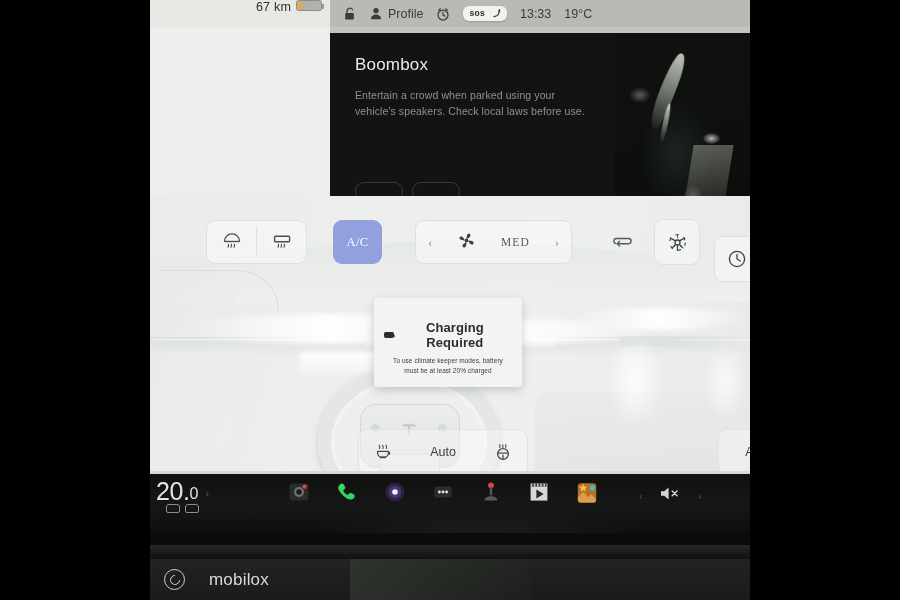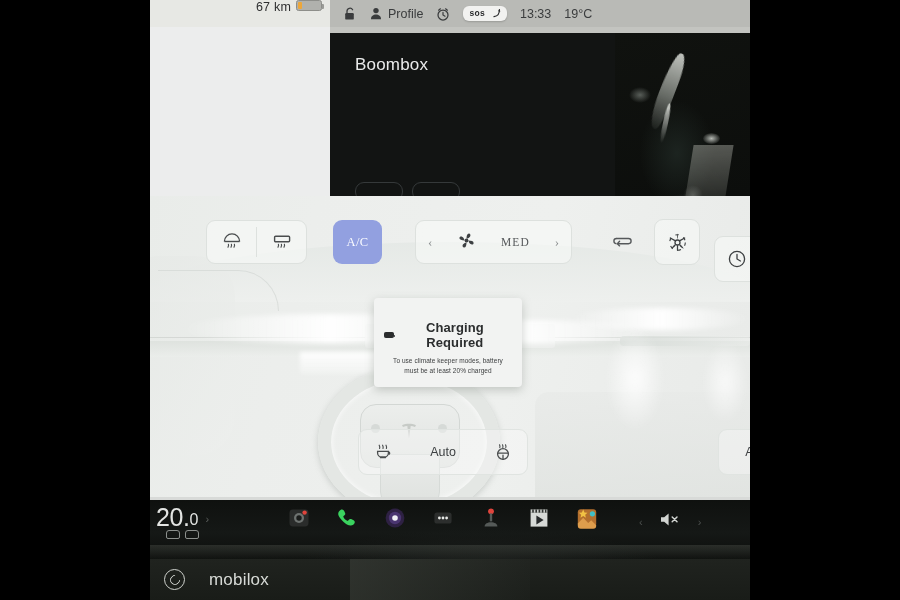--- a/index.html
+++ b/index.html
@@ -98,21 +98,21 @@
 
   
   .seatrow{position:absolute;left:0;top:233px;width:600px;height:48px;}
   .autogrp{position:absolute;left:208px;top:0;display:flex;align-items:center;background:rgba(250,251,250,.4);border:1px solid #e0e4e1;border-radius:9px;height:44px;}
   .autogrp .sbtn{width:48px;height:42px;display:flex;align-items:center;justify-content:center;color:#4a4d4e;}
   .autolbl{width:72px;text-align:center;font-size:12.5px;color:#3d4042;}
   .autoright{position:absolute;left:568px;top:0;width:56px;height:44px;border:1px solid #e0e4e1;border-radius:9px;background:rgba(250,251,250,.4);display:flex;align-items:center;justify-content:center;}
   .autoright span{font-size:12.5px;color:#3d4042;margin-left:12px;}
 
   
-  .dock{position:absolute;left:0;top:497px;width:600px;height:62px;background:#111312;display:flex;align-items:center;}
+  .dock{position:absolute;left:0;top:471px;width:600px;height:62px;background:#111312;display:flex;align-items:center;}
   .dock-top{position:absolute;left:0;top:0;width:600px;height:3px;background:#d8dad8;}
   .dock-bg{position:absolute;left:0;top:3px;width:600px;height:59px;background:
      radial-gradient(ellipse 260px 50px at 330px 64px,#1c1f1d,rgba(0,0,0,0) 70%),
      linear-gradient(180deg,#0f110f,#151816 55%,#0c0e0c);}
   .temp{position:absolute;left:6px;top:8px;display:flex;align-items:flex-end;color:#e3e5e3;}
   .temp-int{font-size:25px;line-height:25px;letter-spacing:-.4px;}
   .temp-dec{font-size:16px;line-height:21px;}
   .temp-chev{color:#5a5e5c;font-size:11px;margin-left:7px;margin-bottom:5px;}
   .seaticons{position:absolute;left:16px;top:33px;display:flex;gap:5px;}
   .seaticons i{display:block;width:12px;height:7px;border:1.2px solid #8c908d;border-radius:3px 3px 2px 2px;}
@@ -180,20 +180,21 @@
       <div class="boombox">
         <div class="bb-photo">
           <div class="glare"></div>
           <div class="glare2"></div>
           <div class="glare3"></div>
           <div class="beam"></div>
           <div class="beamtip"></div>
         </div>
         <div class="bb-text">
           <div class="bb-title">Boombox</div>
+          <div class="bb-desc">Entertain a crowd when parked using your vehicle's speakers. Check local laws before use.</div>
         </div>
         <div class="bb-chips">
           <div class="bb-chip"></div>
           <div class="bb-chip"></div>
         </div>
       </div>
     </div>
 
     <div class="climate">
 

